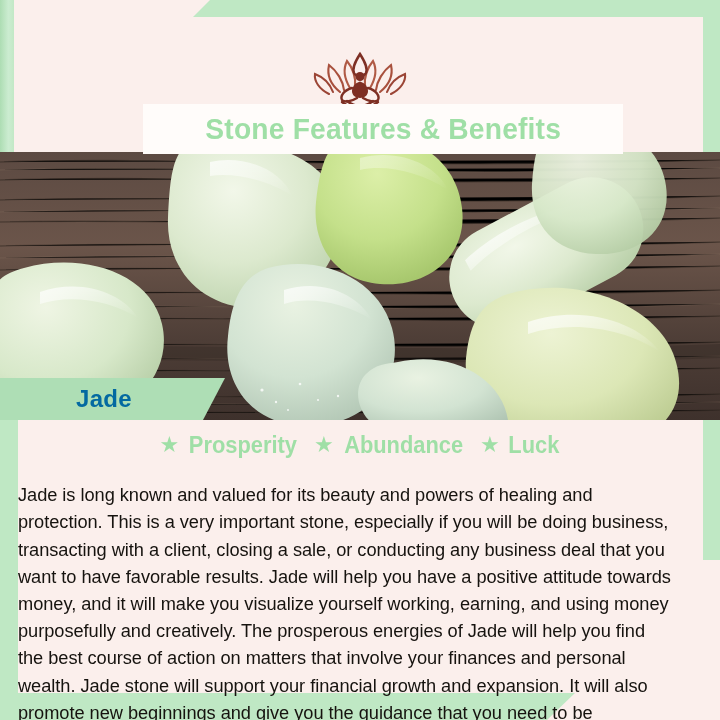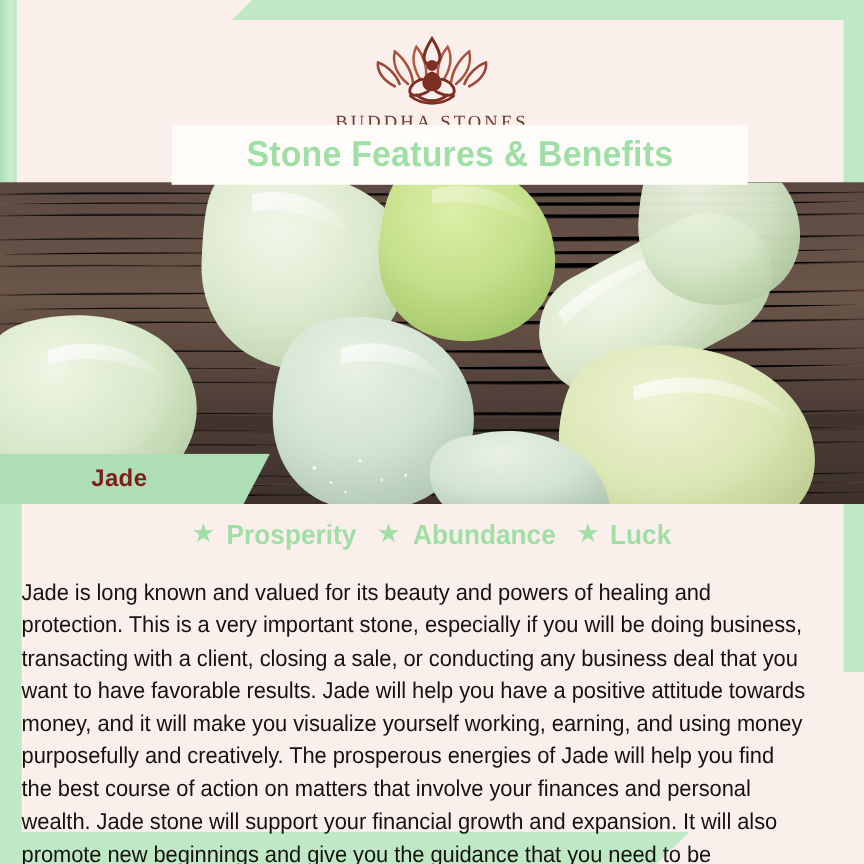--- a/index.html
+++ b/index.html
@@ -138,24 +138,24 @@
     top: 378px;
     width: 225px;
     height: 42px;
     background: #AEDEB5;
     clip-path: polygon(0 0, 100% 0, calc(100% - 22px) 100%, 0 100%);
     display: flex;
     align-items: center;
     z-index: 4;
   }
   .jade-label {
-    color: #7f1d1d;
+    color: #0369a1;
     font-family: "Liberation Sans Narrow", "Liberation Sans", sans-serif;
     font-weight: bold;
-    font-size: 20px;
+    font-size: 24px;
     margin-left: 76px;
     letter-spacing: .3px;
   }
 
   
   .attributes {
     position: absolute;
     left: 0;
     top: 429px;
     width: 720px;
@@ -234,21 +234,20 @@
 
         <path d="M58 31.5 C53 33 50 37 50 41 C50 45 53 48 58 48 C63 48 66 45 66 41 C66 37 63 33 58 31.5 Z" fill="#7E2F24" stroke="none"></path>
 
         <path d="M50 38 C42 40 38 46 40 50 C43 53 50 51 55 48"></path>
         <path d="M66 38 C74 40 78 46 76 50 C73 53 66 51 61 48"></path>
 
         <path d="M40 52 C46 57 52 58 58 58 C64 58 70 57 76 52"></path>
         <path d="M45 51 C50 55 54 56 58 56 C62 56 66 55 71 51"></path>
       </g>
     </svg>
-    <div class="logo-text">BUDDHA STONES</div>
   </div>
 
   <div class="title-banner">
     <div class="title-text">Stone Features &amp; Benefits</div>
   </div>
 
   <div class="photo">
     <svg width="720" height="268" viewBox="0 0 720 268" preserveAspectRatio="none" aria-hidden="true">
       <defs>
         <linearGradient id="woodg" x1="0" y1="0" x2="0" y2="1">

